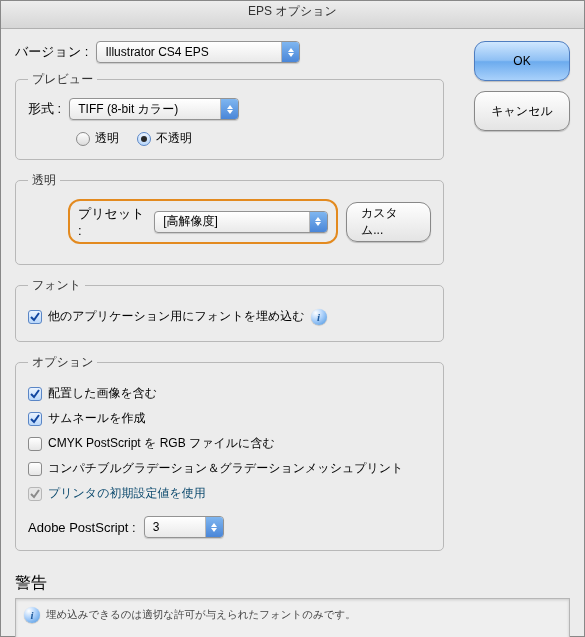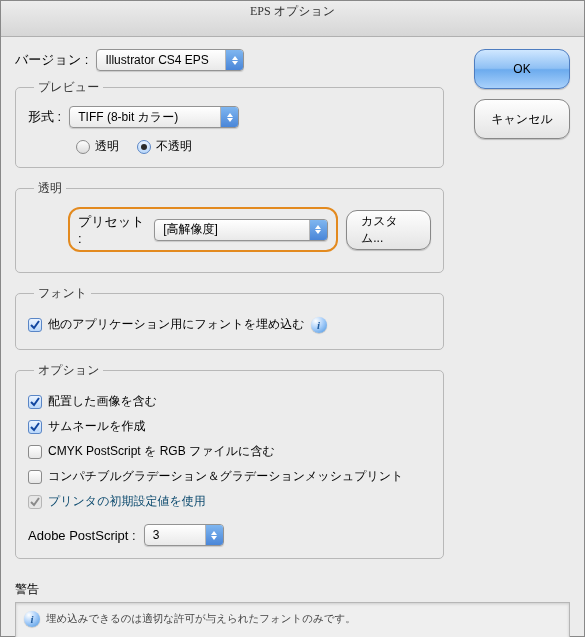--- a/index.html
+++ b/index.html
@@ -17,26 +17,25 @@
   .window {
     width: 585px;
     height: 637px;
     background: #ececec;
     border: 1px solid #888;
     box-shadow: 2px 2px 8px rgba(0,0,0,0.35);
   }
   .titlebar {
     background: linear-gradient(#ededed,#d6d6d6);
     border-bottom: 1px solid #b0b0b0;
-    height: 36px;
+    height: 28px;
     line-height: 20px;
     text-align: center;
     font-size: 12px;
     color: #333;
-    font-family: Liberation Serif, serif;
   }
   .body {
     display: flex;
     padding: 12px 14px 10px 14px;
     gap: 22px;
   }
   .left { flex: 1; }
   .right { width: 104px; display:flex; flex-direction:column; gap:10px; align-items:flex-end; }
   .row { display:flex; align-items:center; gap:8px; margin-bottom:8px; }
   .label { font-size: 13px; }
@@ -44,21 +43,20 @@
     border: 1px solid #b8b8b8;
     border-radius: 5px;
     margin: 0 0 12px 0;
     padding: 10px 12px 12px 12px;
     background: #ececec;
   }
   legend {
     font-size: 12px;
     padding: 0 4px;
     color: #333;
-    margin-left: 6px;
   }
   .select {
     display:inline-flex;
     align-items:center;
     height: 22px;
     border: 1px solid #939393;
     border-radius: 4px;
     background: linear-gradient(#ffffff,#e9e9e9);
     box-shadow: 0 1px 1px rgba(0,0,0,0.15);
     padding: 0 0 0 8px;
@@ -142,21 +140,21 @@
   }
   .highlight {
     display:inline-flex; align-items:center; gap:8px;
     padding: 4px 8px;
     border: 2px solid #e38a1f;
     border-radius: 12px;
   }
   .warning-box {
     margin: 0 14px 10px 14px;
   }
-  .warning-title { font-size:12px; margin-bottom:4px; }
+  .warning-title { font-size:16px; margin-bottom:4px; }
   .warning-list {
     border:1px solid #b6b6b6;
     background:#efefef;
     box-shadow: inset 0 1px 3px rgba(0,0,0,0.15);
     padding:6px 8px;
     min-height:70px;
   }
   .warning-list .witem {
     display:flex; align-items:center; gap:6px;
     font-size:10.5px; color:#444; padding:2px 0;
@@ -168,21 +166,21 @@
 
 <div class="window">
   <div class="titlebar">
     <span>EPS オプション</span>
   </div>
   <div class="body">
     <div class="left">
 
       <div class="row">
         <span class="label">バージョン :</span>
-        <div class="select" style="width:148px">
+        <div class="select" style="width:204px">
           <span class="sel-text">Illustrator CS4 EPS</span>
           <span style="flex:1"></span>
           <span class="arrow">
             <span class="tri-up"></span>
               <span class="tri-dn"></span>
           </span>
         </div>
       </div>
 
       <fieldset>

